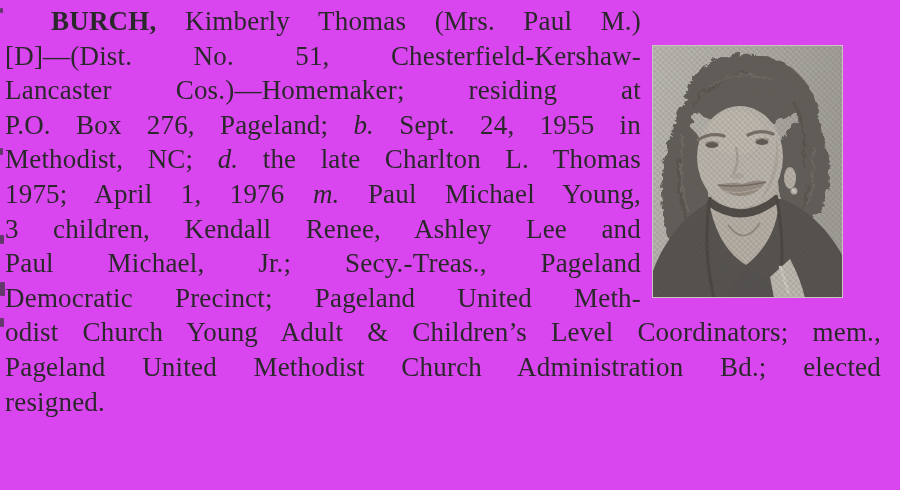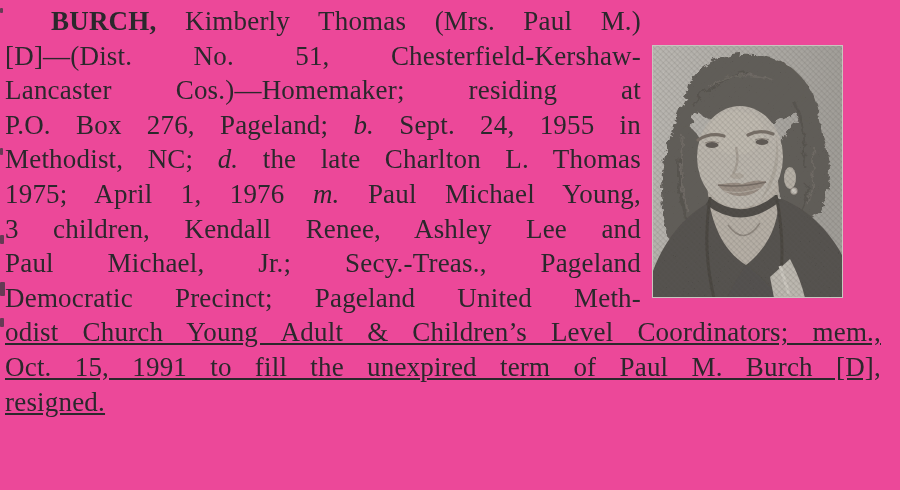--- a/index.html
+++ b/index.html
@@ -13,53 +13,53 @@
   }
   .entry-text{position:absolute;left:5px;top:4px;}
   .line{
     font-size:27px;
     line-height:34.6px;
     height:34.6px;
     letter-spacing:0.2px;
     overflow:hidden;
   }
   .line.narrow{width:636px;}
-  .line.wide{width:876px;text-decoration:underline;}
+  .line.wide{width:876px;}
   .line.indent{text-indent:46px;}
   .line.just{text-align:justify;text-align-last:justify;}
   .line b{font-weight:700;}
   .line i{font-style:italic;}
   .photo{
     position:absolute;left:652px;top:45px;width:191px;height:253px;
   }
   .photo svg{display:block;width:191px;height:253px;}
   .speck{position:absolute;left:0;background:#39353d;opacity:0.75;border-radius:1px;}
   .speck.s1{top:8px;width:3px;height:5px;}
   .speck.s2{top:148px;width:3px;height:7px;}
   .speck.s3{top:235px;width:4px;height:9px;}
   .speck.s4{top:282px;width:5px;height:14px;}
   .speck.s5{top:318px;width:4px;height:9px;}
 </style>
 </head>
 <body>
 
-<div class="page" style="background: #ec4899; color: rgb(43, 40, 44);">
+<div class="page" style="background: #d946ef; color: rgb(43, 40, 44);">
 
   <div class="entry-text" id="entry-text">
       <div class="line narrow just indent"><b>BURCH,</b><span> Kimberly Thomas (Mrs. Paul M.)</span></div>
       <div class="line narrow just"><span>[D]—(Dist. No. 51, Chesterfield-Kershaw-</span></div>
       <div class="line narrow just"><span>Lancaster Cos.)—Homemaker; residing at</span></div>
       <div class="line narrow just"><span>P.O. Box 276, Pageland; </span><i>b.</i><span> Sept. 24, 1955 in</span></div>
       <div class="line narrow just"><span>Methodist, NC; </span><i>d.</i><span> the late Charlton L. Thomas</span></div>
       <div class="line narrow just"><span>1975; April 1, 1976 </span><i>m.</i><span> Paul Michael Young,</span></div>
       <div class="line narrow just"><span>3 children, Kendall Renee, Ashley Lee and</span></div>
       <div class="line narrow just"><span>Paul Michael, Jr.; Secy.-Treas., Pageland</span></div>
       <div class="line narrow just"><span>Democratic Precinct; Pageland United Meth-</span></div>
       <div class="line wide just"><span>odist Church Young Adult &amp; Children’s Level Coordinators; mem.,</span></div>
-      <div class="line wide just"><span>Oct. 15, 1991 to fill the unexpired term of Paul M. Burch [D],</span></div>
+      <div class="line wide just"><span>Pageland United Methodist Church Administration Bd.; elected</span></div>
       <div class="line wide"><span>resigned.</span></div>
     </div>
 
   <div class="photo">
     <svg viewBox="0 0 191 253" xmlns="http://www.w3.org/2000/svg">
       <defs>
         <linearGradient id="pbg" x1="0" y1="0" x2="1" y2="0.25">
           <stop offset="0" stop-color="#d7d4ce"></stop>
           <stop offset="0.45" stop-color="#c6c3bd"></stop>
           <stop offset="1" stop-color="#aeaba5"></stop>

